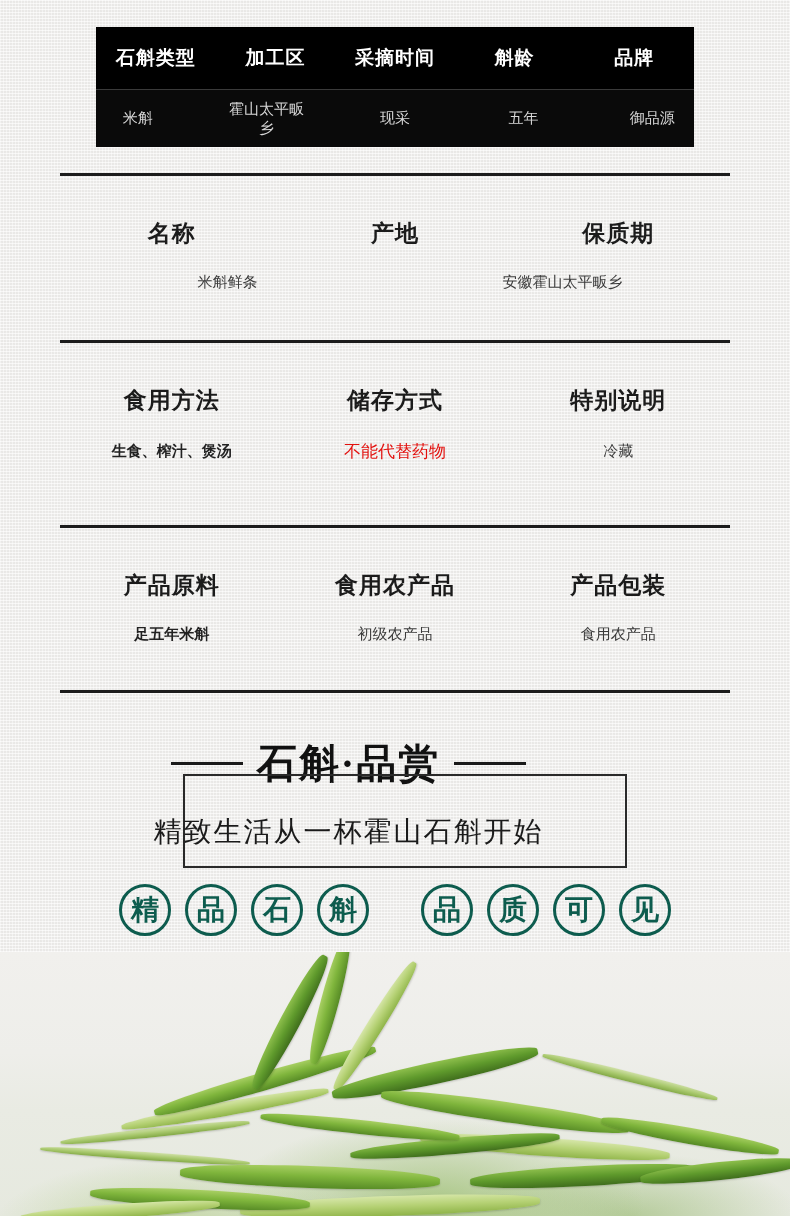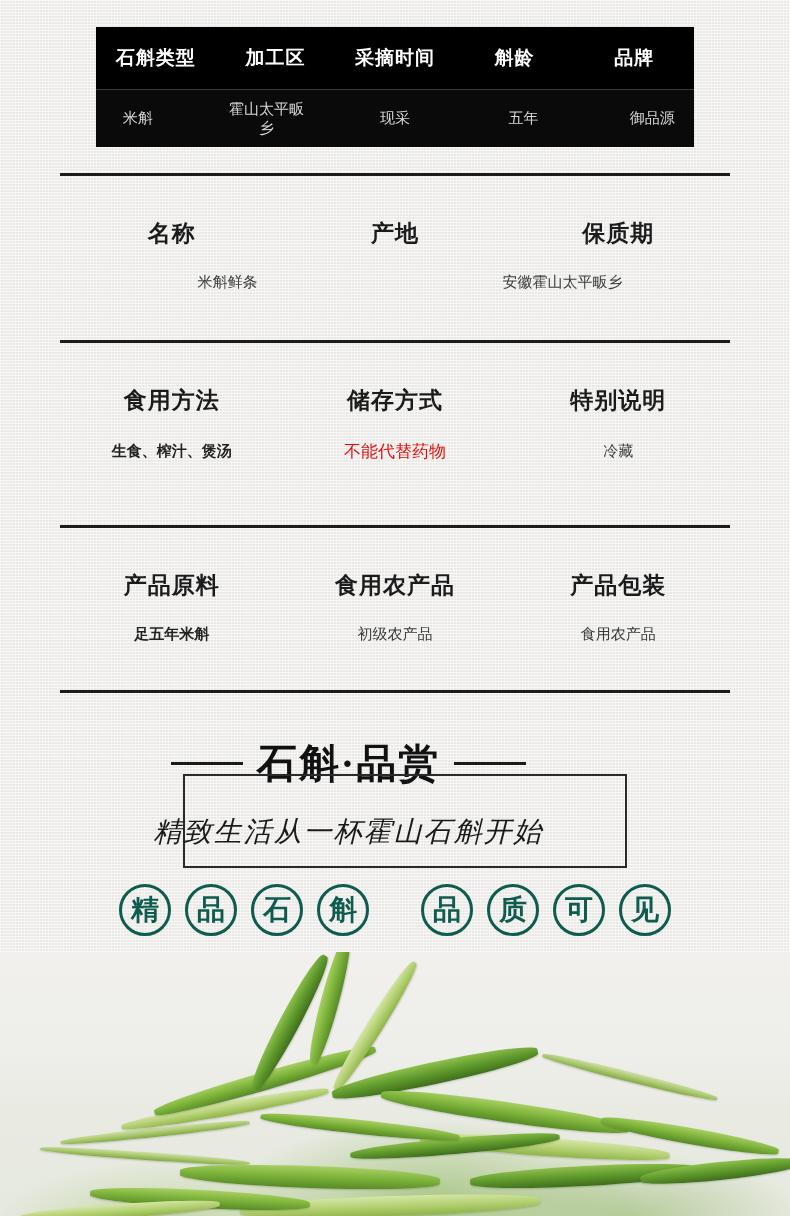--- a/index.html
+++ b/index.html
@@ -137,21 +137,20 @@
     z-index: 0;
   }
   .app-sub {
     position: relative;
     z-index: 2;
     font-family: "Liberation Serif", "DejaVu Serif", serif;
     font-size: 28px;
     color: #1a1a1a;
     margin-top: 22px;
     letter-spacing: 2px;
-    font-style: italic;
   }
 
   
   .circles {
     position: absolute;
     left: 0;
     top: 884px;
     width: 790px;
     display: flex;
     justify-content: center;

